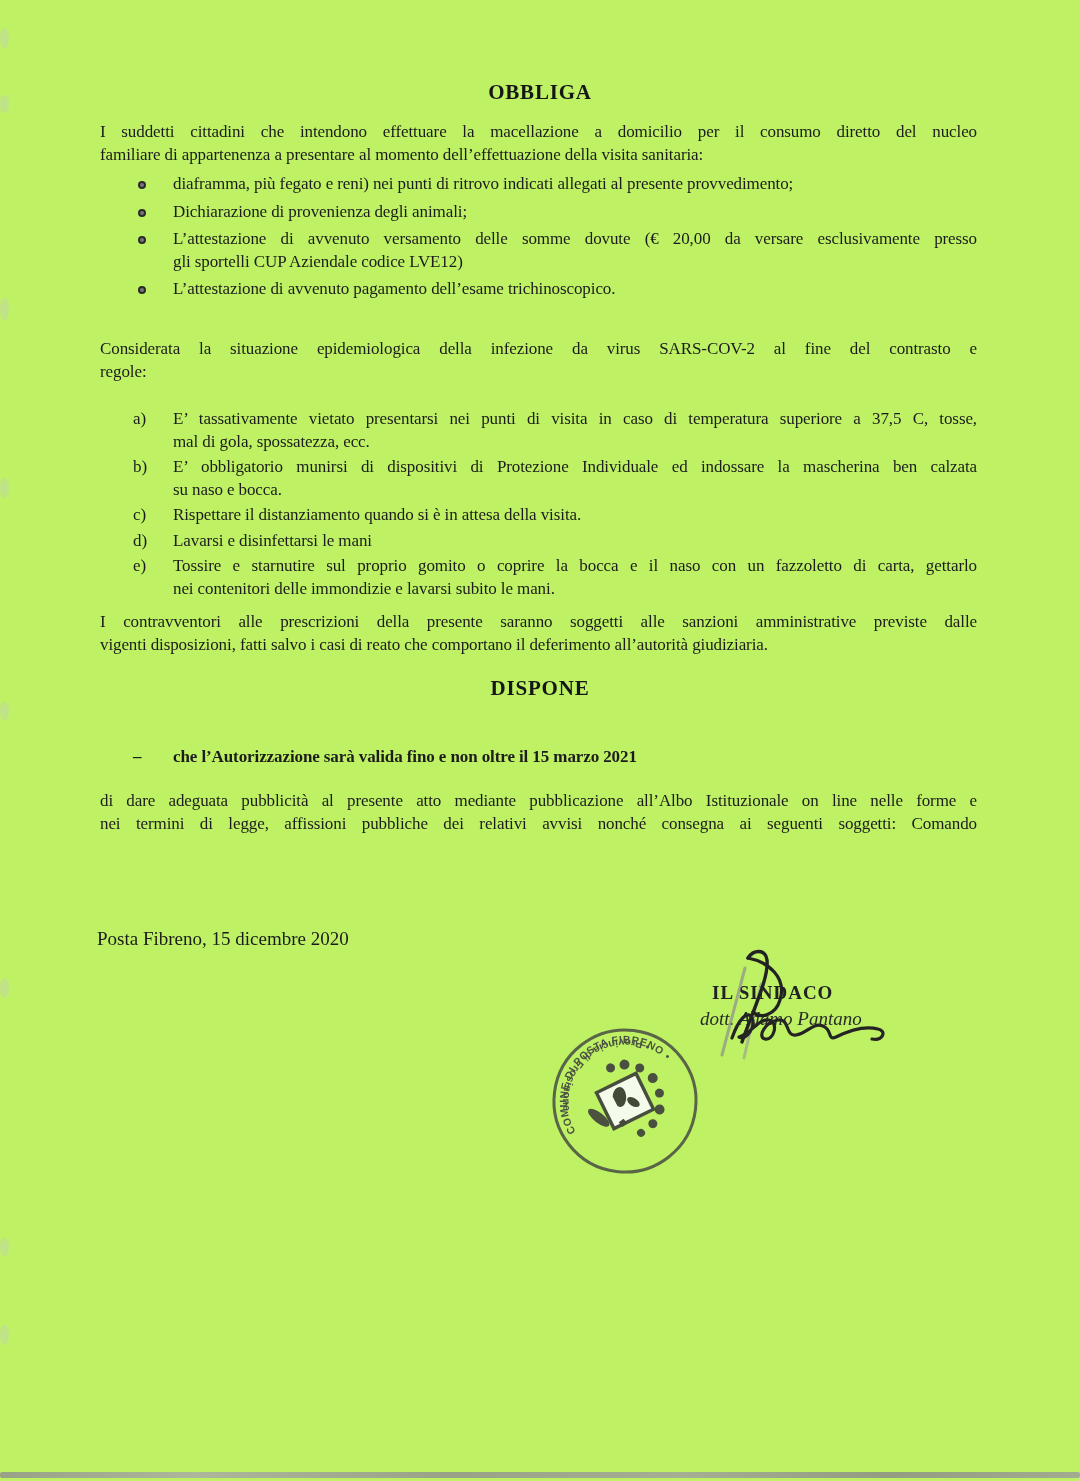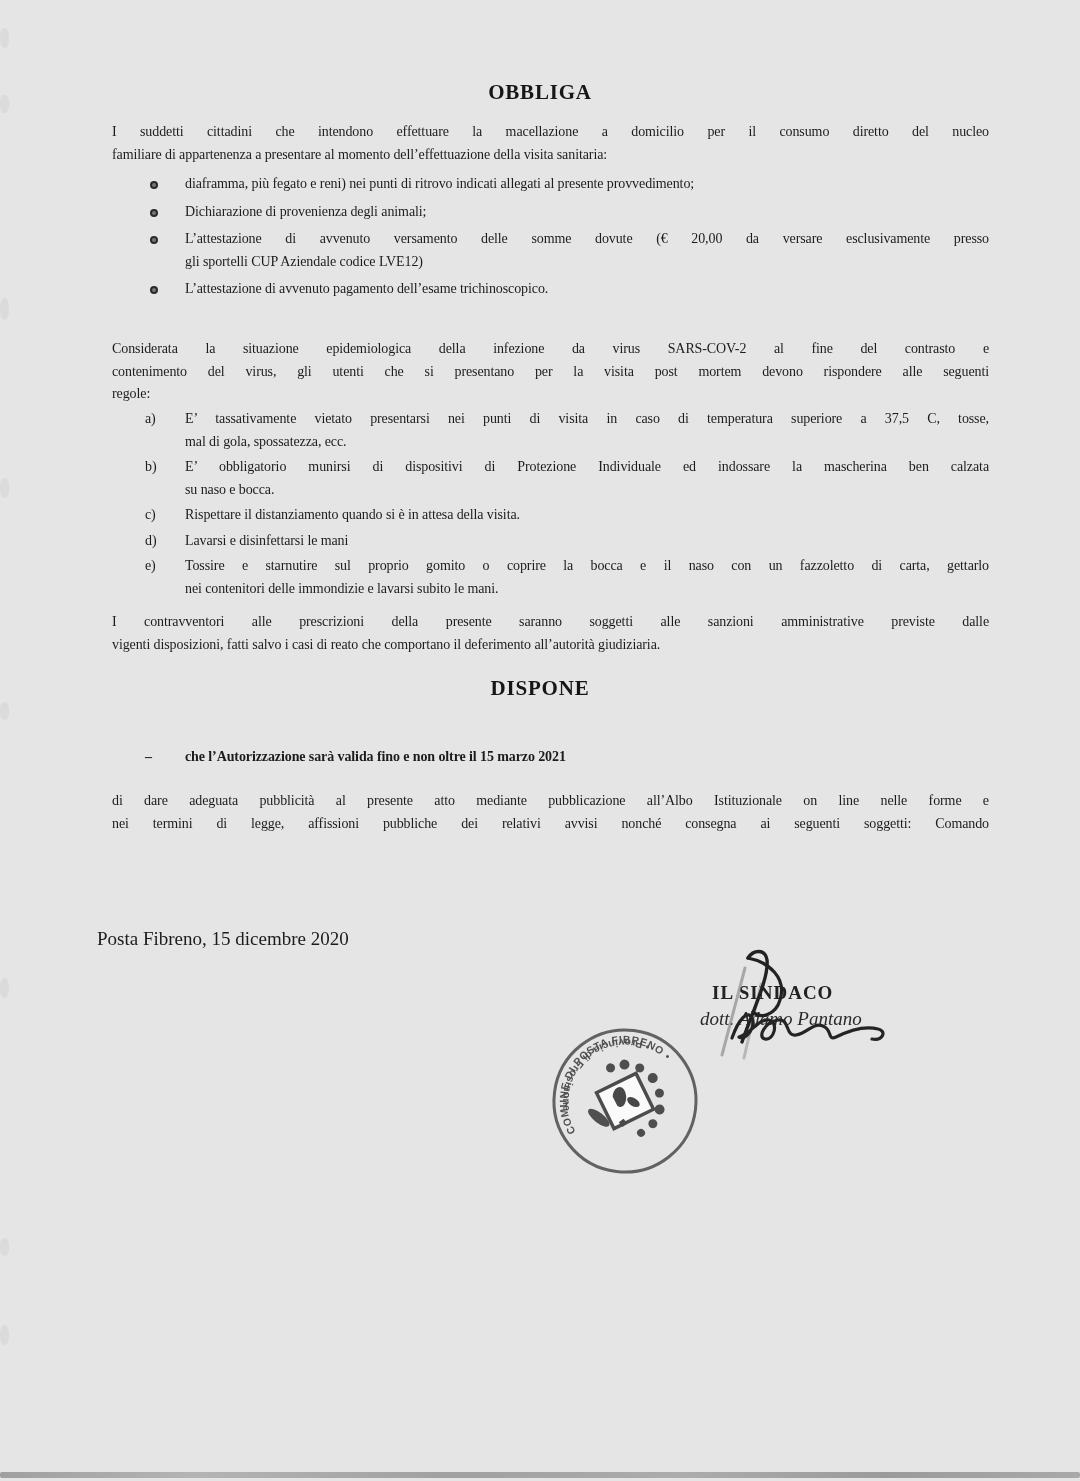--- a/index.html
+++ b/index.html
@@ -1,24 +1,24 @@
 <!DOCTYPE html>
 <html><head>
 <meta charset="utf-8">
 <style>
   html,body { margin:0; padding:0; background:#ffffff; }
   .page {
-    position:relative; width:1080px; height:1481px; background:#e5e5e5;
+    position:relative; width:1080px; height:1481px; background:#bef264;
     font-family:"Liberation Serif", serif; color:#1c1c1c; overflow:hidden;
   }
   .heading {
     position:absolute; left:0; width:1080px; text-align:center;
     font-weight:bold; font-size:21px; letter-spacing:0.8px; color:#161616;
   }
-  .block { position:absolute; left:112px; width:877px; font-size:14px; line-height:22.5px; letter-spacing:-0.1px; }
+  .block { position:absolute; left:100px; width:877px; font-size:17px; line-height:22.5px; letter-spacing:-0.1px; }
   .line { text-align:left; }
   .line.j { text-align:justify; text-align-last:justify; }
   .item { position:relative; padding-left:73px; margin-bottom:5px; }
   .item:last-child { margin-bottom:0; }
   .marker { position:absolute; left:33px; top:0; }
   .dot {
     position:absolute; left:38px; top:8px; width:4px; height:4px;
     border:2px solid #2a2a2a; border-radius:50%; background:#777;
   }
   .bold { font-weight:bold; }
@@ -61,21 +61,20 @@
       <div class="line">gli sportelli CUP Aziendale codice LVE12)</div>
     </div>
     <div class="item">
       <span class="dot"></span>
       <div class="line">L’attestazione di avvenuto pagamento dell’esame trichinoscopico.</div>
     </div>
   </div>
 
   <div class="block" style="top:338px;">
     <div class="line j">Considerata la situazione epidemiologica della infezione da virus SARS-COV-2 al fine del contrasto e</div>
-    <div class="line j">contenimento del virus, gli utenti che si presentano per la visita post mortem devono rispondere alle seguenti</div>
     <div class="line">regole:</div>
   </div>
 
   <div class="block" style="top:408px;">
     <div class="item" style="margin-bottom:3px;">
       <span class="marker">a)</span>
       <div class="line j">E’ tassativamente vietato presentarsi nei punti di visita in caso di temperatura superiore a 37,5 C, tosse,</div>
       <div class="line">mal di gola, spossatezza, ecc.</div>
     </div>
     <div class="item" style="margin-bottom:3px;">

